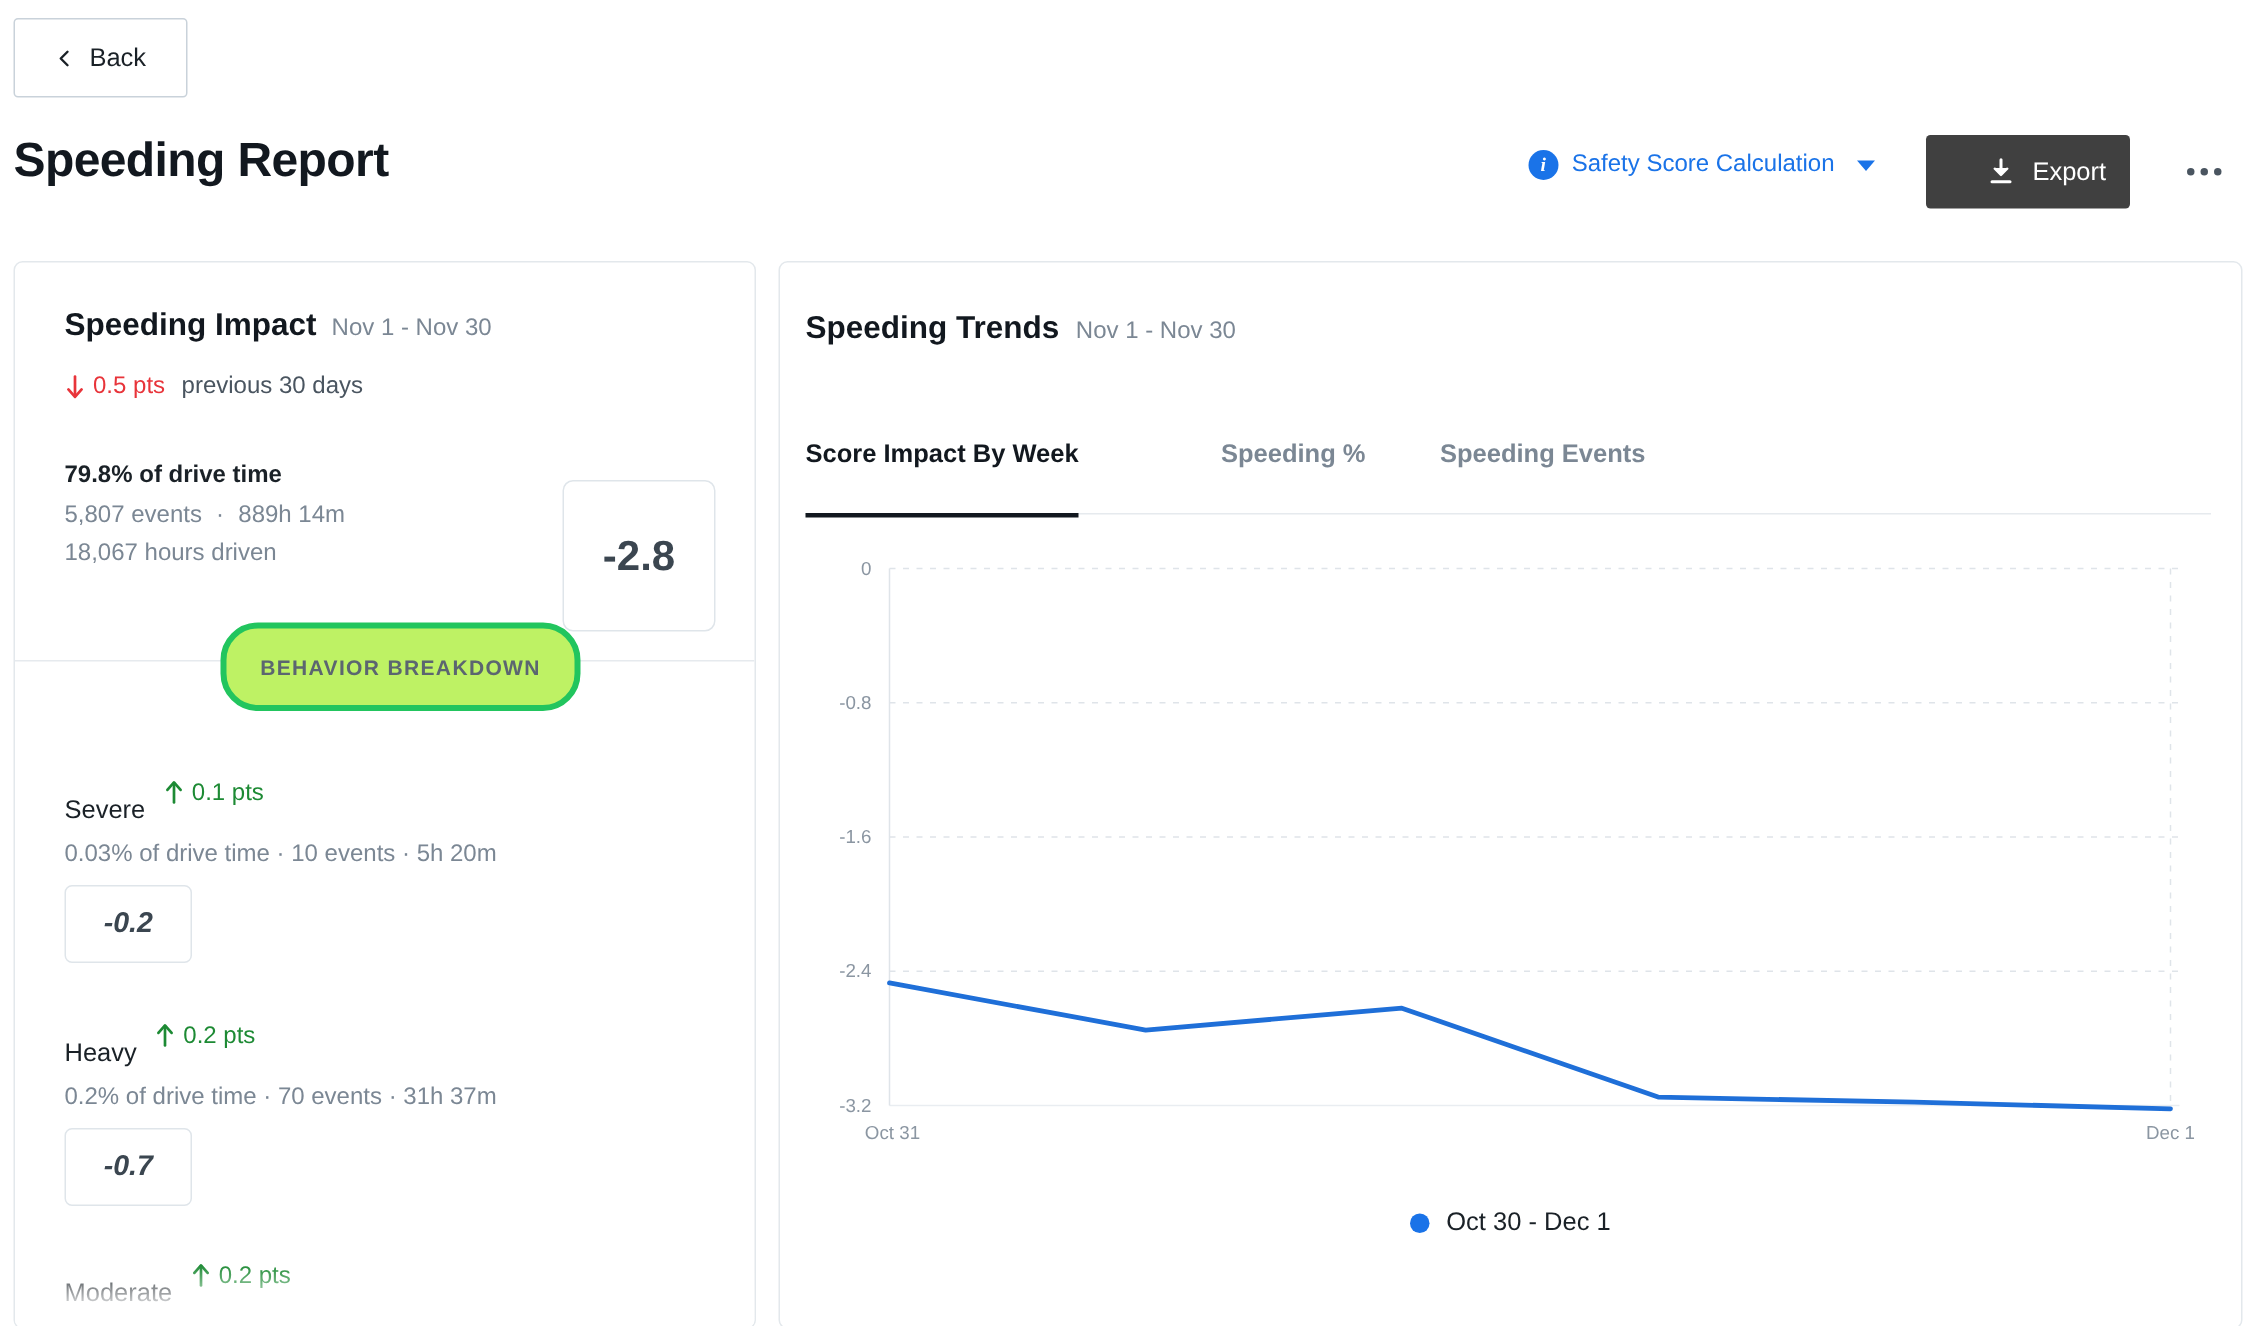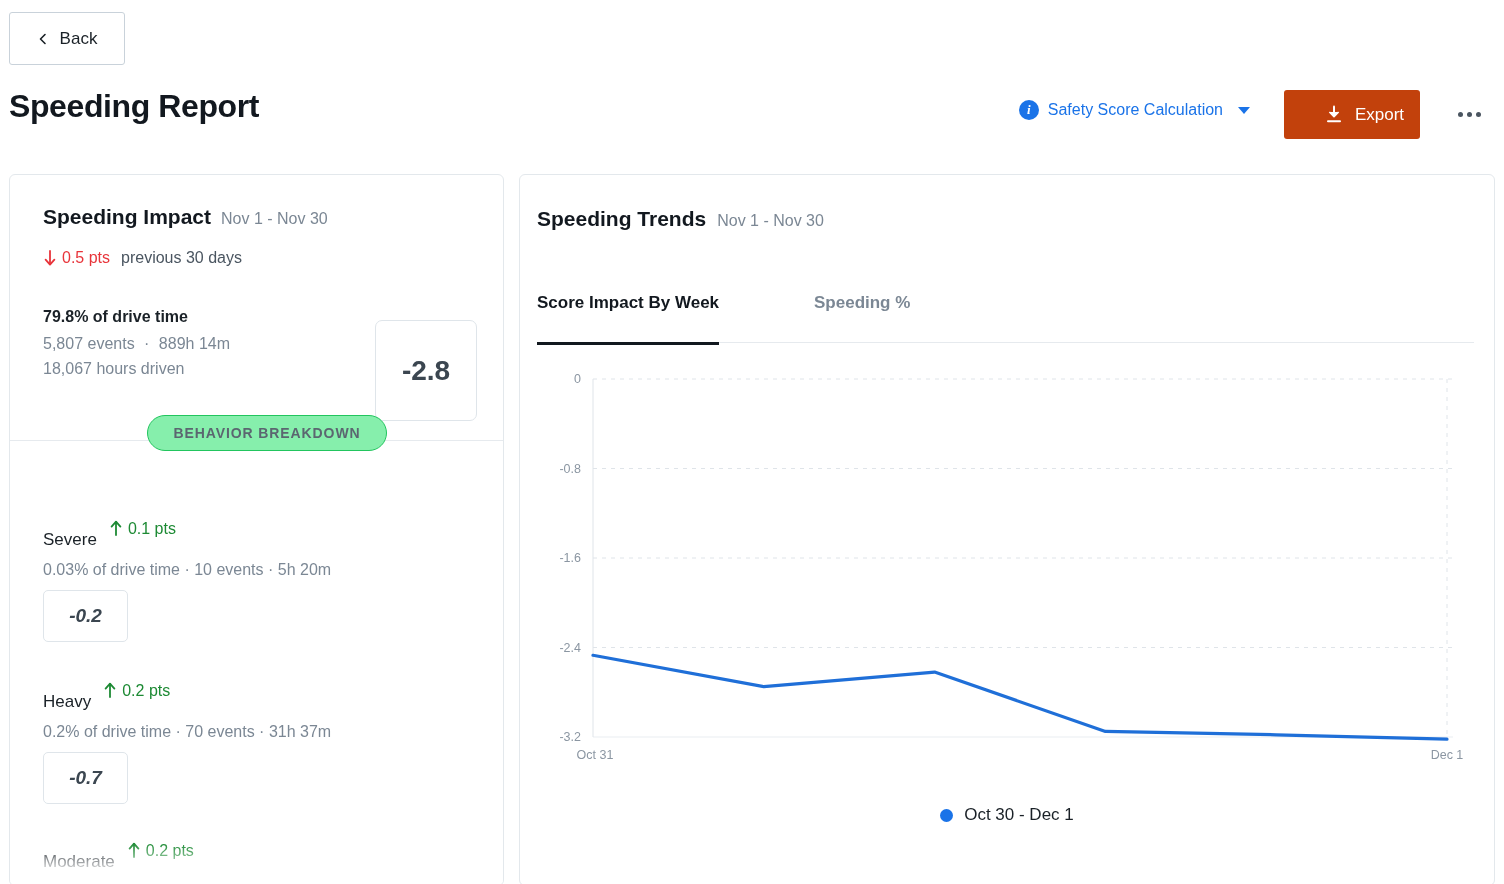--- a/index.html
+++ b/index.html
@@ -37,21 +37,21 @@
     color: #fff; font-size: 13px; font-weight: bold; font-style: italic;
     display: flex; align-items: center; justify-content: center;
     font-family: "Liberation Serif", serif;
   }
   .ssc-label { font-size: 16px; color: #1a73e8; }
   .caret { width: 0; height: 0; border-left: 6px solid transparent;
            border-right: 6px solid transparent; border-top: 7px solid #1a73e8; margin-left: 6px; }
 
   .export-btn {
     position: absolute; left: 1284px; top: 90px;
-    width: 136px; height: 49px; background: #c2410c; border-radius: 3px;
+    width: 136px; height: 49px; background: #404040; border-radius: 3px;
     display: flex; align-items: center; justify-content: center; gap: 12px;
     cursor: pointer;
     padding-left: 25px;
   }
   .export-label { color: #fff; font-size: 17px; }
 
   .more-btn {
     position: absolute; left: 1452px; top: 100px;
     width: 34px; height: 28px; display: flex; align-items: center;
     justify-content: center; gap: 4px; cursor: pointer;
@@ -89,22 +89,22 @@
 
   .score-box {
     position: absolute; left: 365px; top: 128px; width: 102px; height: 101px;
     border: 1px solid #dfe5ea; border-radius: 7px;
     display: flex; align-items: center; justify-content: center;
     font-size: 28px; font-weight: bold; color: #3b4650; margin-top: 17px;
   }
 
   .divider { position: absolute; left: 0; right: 0; top: 265px; height: 1px; background: #e6eaee; }
   .pill {
-    position: absolute; left: 137px; top: 240px; width: 240px; height: 36px;
-    border: 1px solid #22c55e; border-radius: 25px; background: #86efac;
+    position: absolute; left: 137px; top: 240px; width: 240px; height: 59px;
+    border: 4px solid #22c55e; border-radius: 25px; background: #bef264;
     display: flex; align-items: center; justify-content: center;
     font-size: 14px; font-weight: bold; letter-spacing: 0.9px; color: #5b6670;
   }
 
   .bhv { position: absolute; left: 33px; }
   .bhv-head { display: flex; align-items: center; gap: 12px; margin-bottom: 11px; }
   .bhv-name { font-size: 17px; color: #1a2127; margin-top: 23px; }
   .bhv-delta { display: flex; align-items: center; gap: 5px; }
   .bhv-delta-val { font-size: 16px; color: #1d8a34; }
   .bhv-sub { font-size: 16px; color: #7b8794; margin-bottom: 11px; }
@@ -257,20 +257,21 @@
 
     <div class="trend-head">
       <span class="trend-title">Speeding Trends</span>
       <span class="trend-range">Nov 1 - Nov 30</span>
     </div>
 
     <div class="tabs-rule"></div>
     <div class="tabs">
       <div class="tab inactive" style="left:277px">Speeding %</div>
       <div class="tab active" style="left:0px">Score Impact By Week</div>
+      <div class="tab inactive" style="left:423px">Speeding Events</div>
     </div>
 
     <div class="chart-wrap">
       <svg id="chart-svg" width="940" height="420" viewBox="0 0 940 420">
           <line x1="56" x2="916" y1="14" y2="14" stroke="#dfe4e9" stroke-width="1" stroke-dasharray="4 5"></line>
           <text x="44" y="18" text-anchor="end" font-size="12.5" fill="#8b96a2" font-family="&quot;Liberation Sans&quot;, sans-serif">0</text>
           <line x1="56" x2="916" y1="103.5" y2="103.5" stroke="#dfe4e9" stroke-width="1" stroke-dasharray="4 5"></line>
           <text x="44" y="107.5" text-anchor="end" font-size="12.5" fill="#8b96a2" font-family="&quot;Liberation Sans&quot;, sans-serif">-0.8</text>
           <line x1="56" x2="916" y1="193" y2="193" stroke="#dfe4e9" stroke-width="1" stroke-dasharray="4 5"></line>
           <text x="44" y="197" text-anchor="end" font-size="12.5" fill="#8b96a2" font-family="&quot;Liberation Sans&quot;, sans-serif">-1.6</text>

